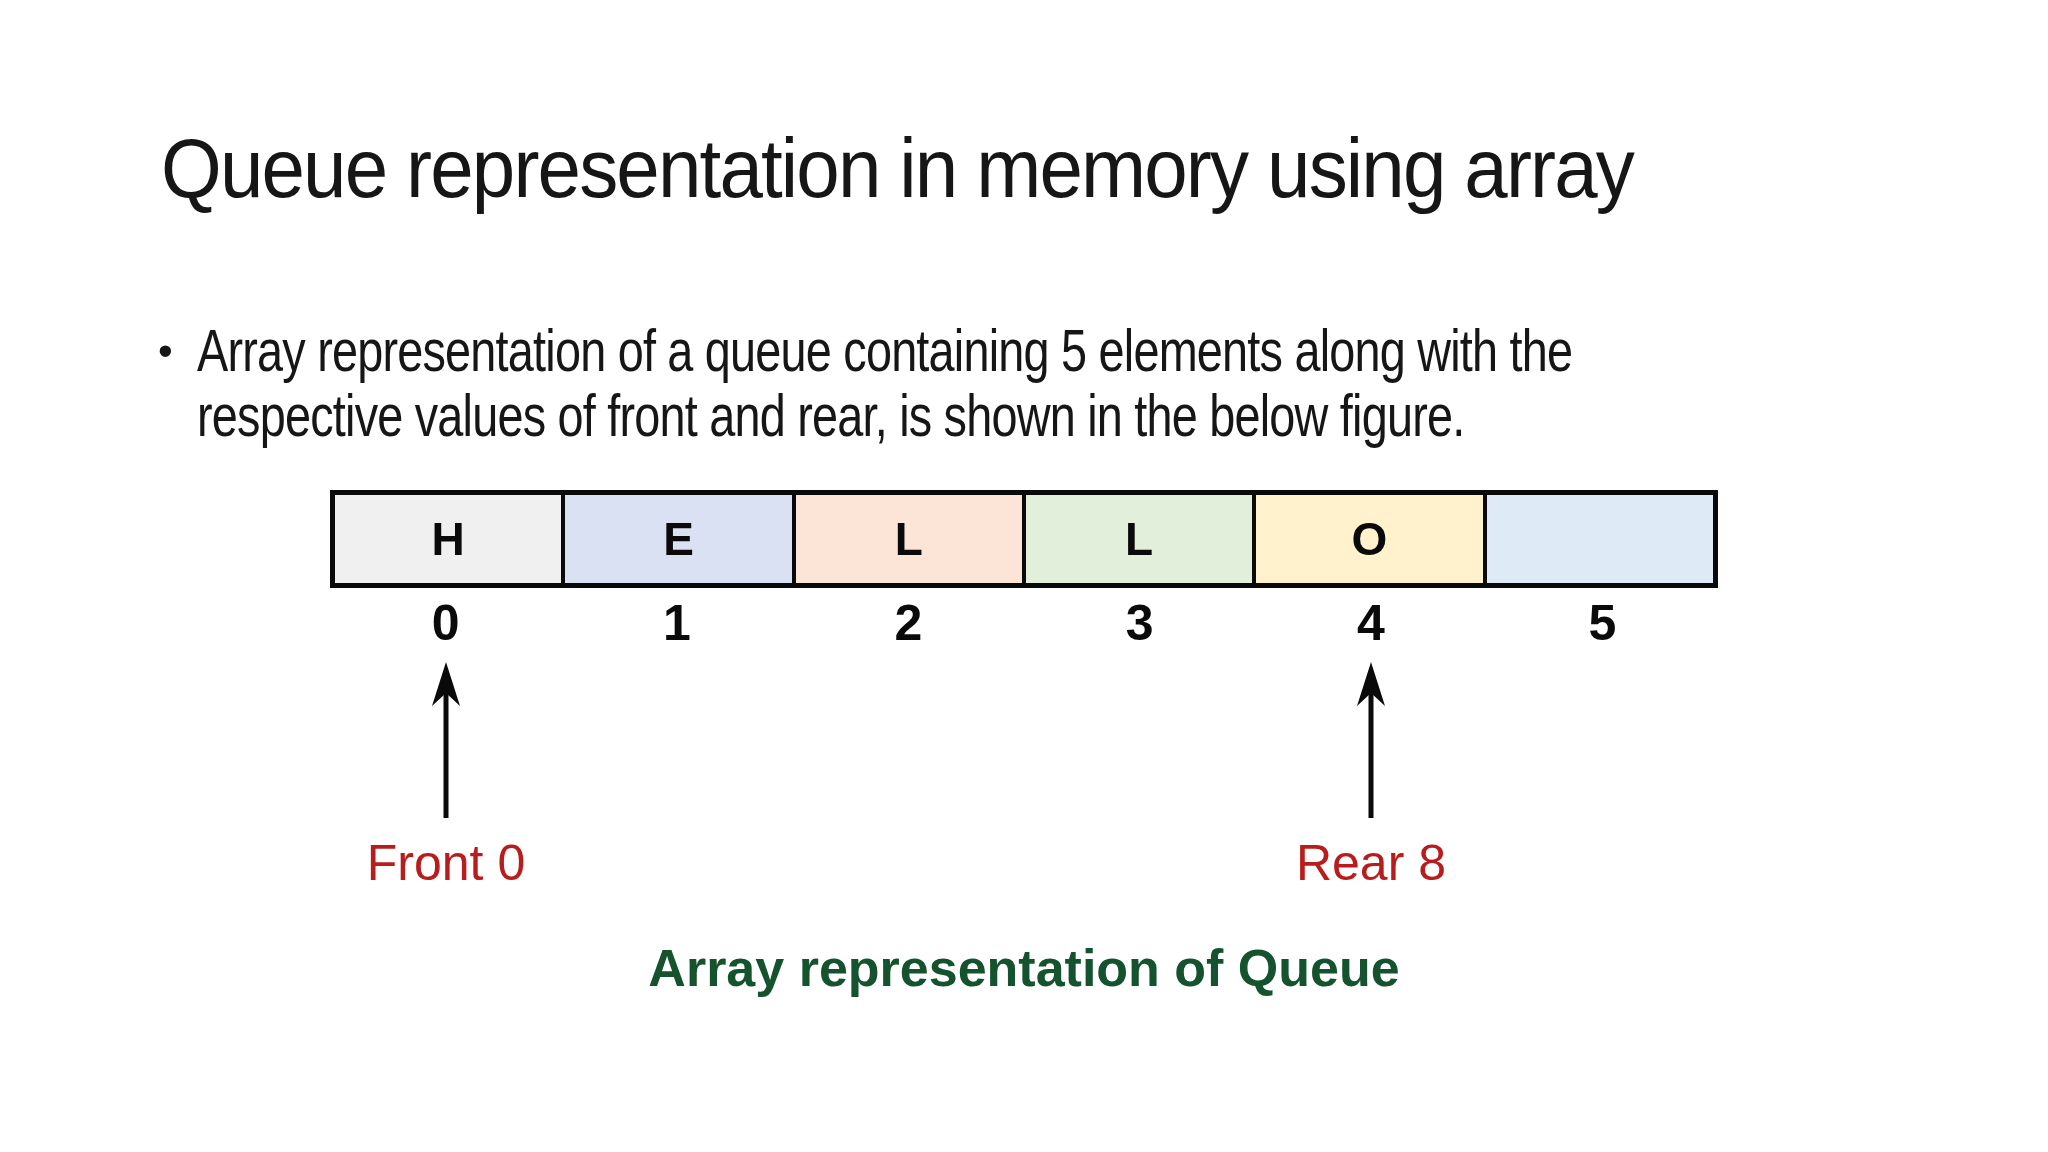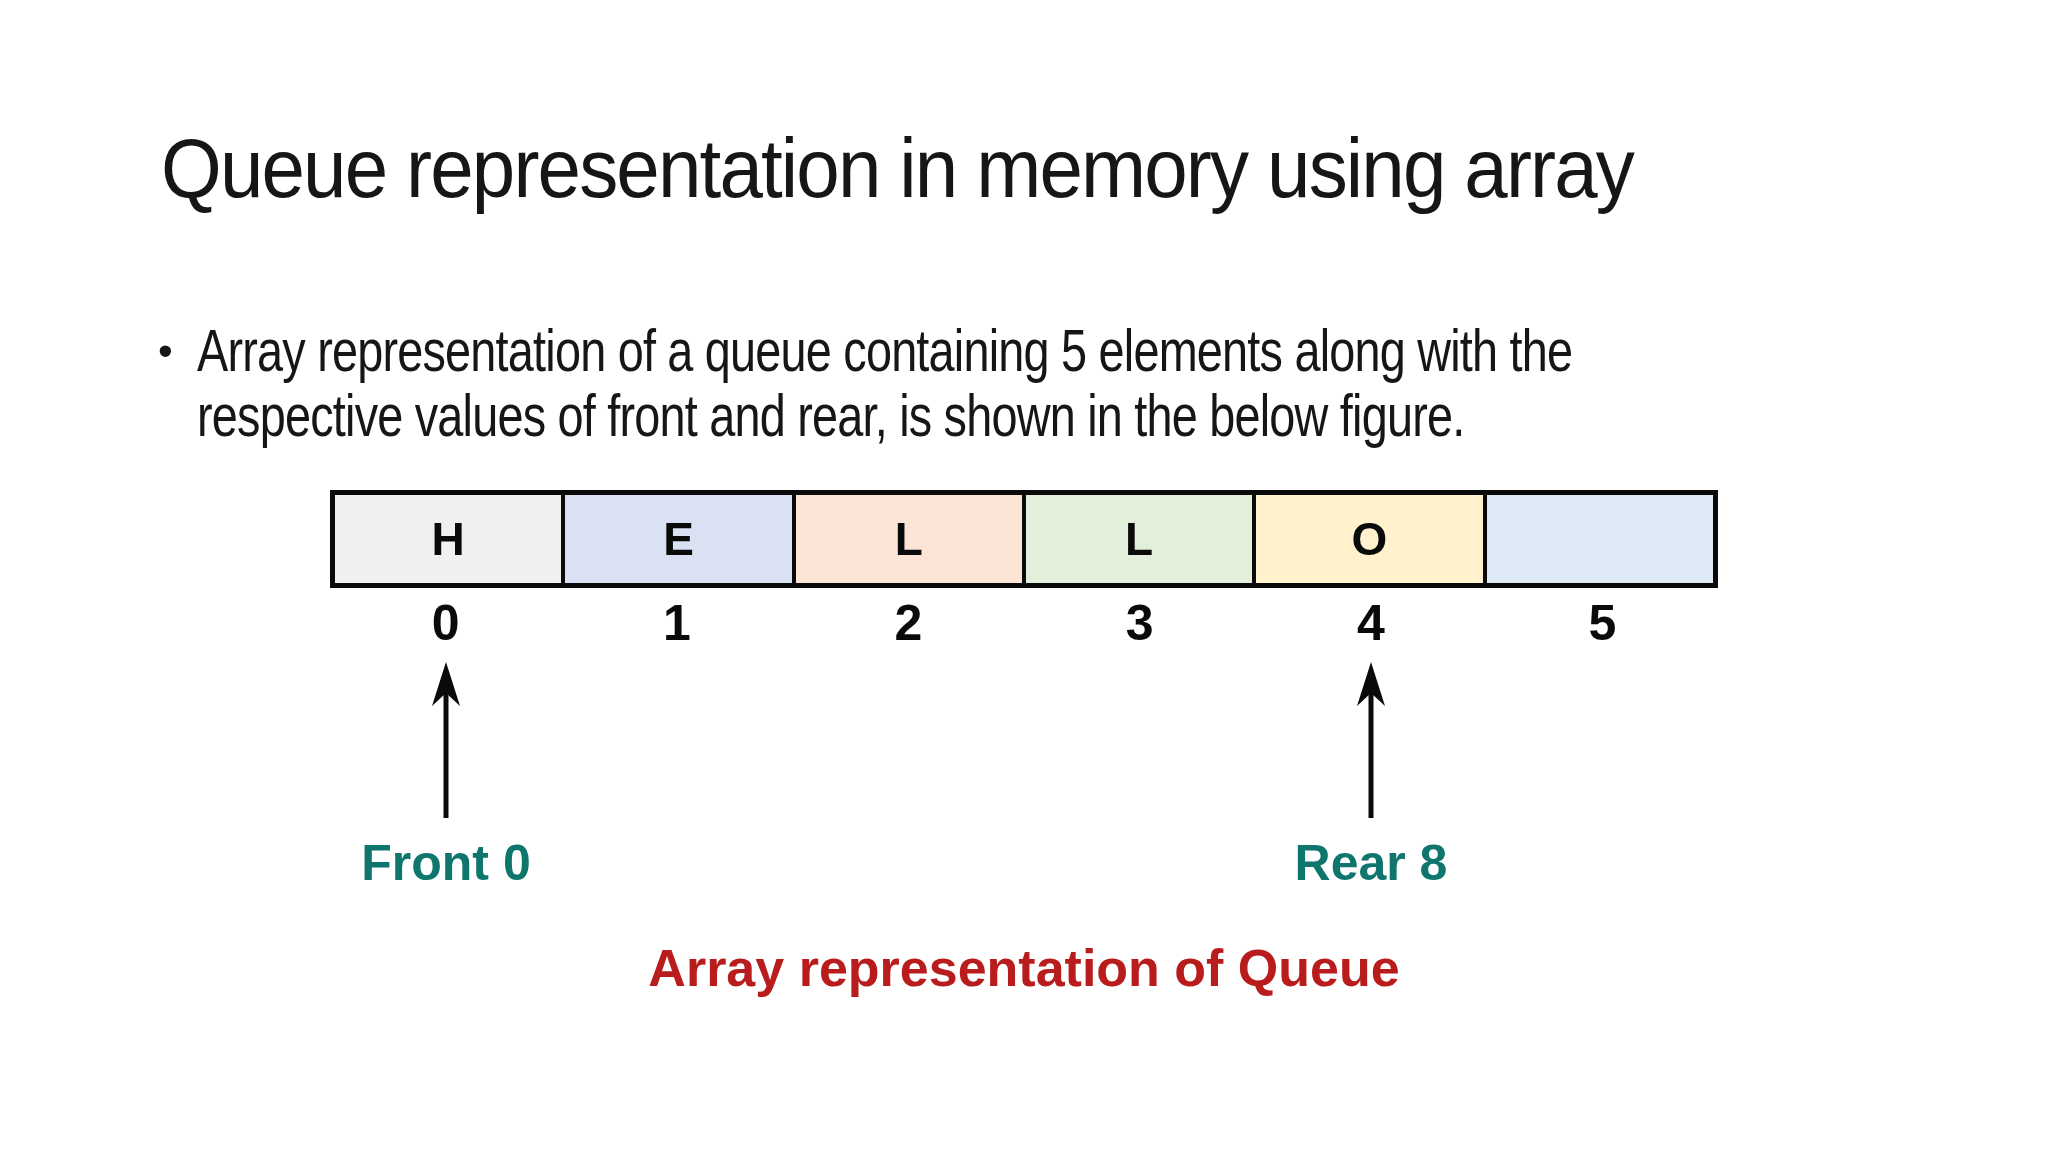--- a/index.html
+++ b/index.html
@@ -25,24 +25,24 @@
   .cell{
     flex:1;display:flex;align-items:center;justify-content:center;
     border-left:4px solid #0a0a0a;
   }
   .cell:first-child{border-left:none;}
   .cell .letter{font-size:46px;font-weight:bold;color:#0a0a0a;}
   .index-row{position:absolute;left:330px;top:598px;width:1388px;display:flex;}
   .idx{flex:1;text-align:center;font-size:50px;font-weight:bold;line-height:1;color:#0a0a0a;}
   .pointer{position:absolute;top:660px;width:300px;text-align:center;}
   .pointer svg{display:block;margin:0 auto;width:34px;height:160px;}
-  .plabel{margin-top:14px;font-size:50px;font-weight:bold;white-space:nowrap;color:#0f766e;}
+  .plabel{margin-top:14px;font-size:50px;font-weight:normal;white-space:nowrap;color:#b91c1c;}
   .caption{
     position:absolute;left:330px;top:938px;width:1388px;text-align:center;
-    font-size:52px;font-weight:bold;color:#b91c1c;
+    font-size:52px;font-weight:bold;color:#14532d;
   }
 </style>
 </head>
 <body>
 
 <div class="slide">
 
   <div class="title">Queue representation in memory using array</div>
 
   <div class="bullet">

